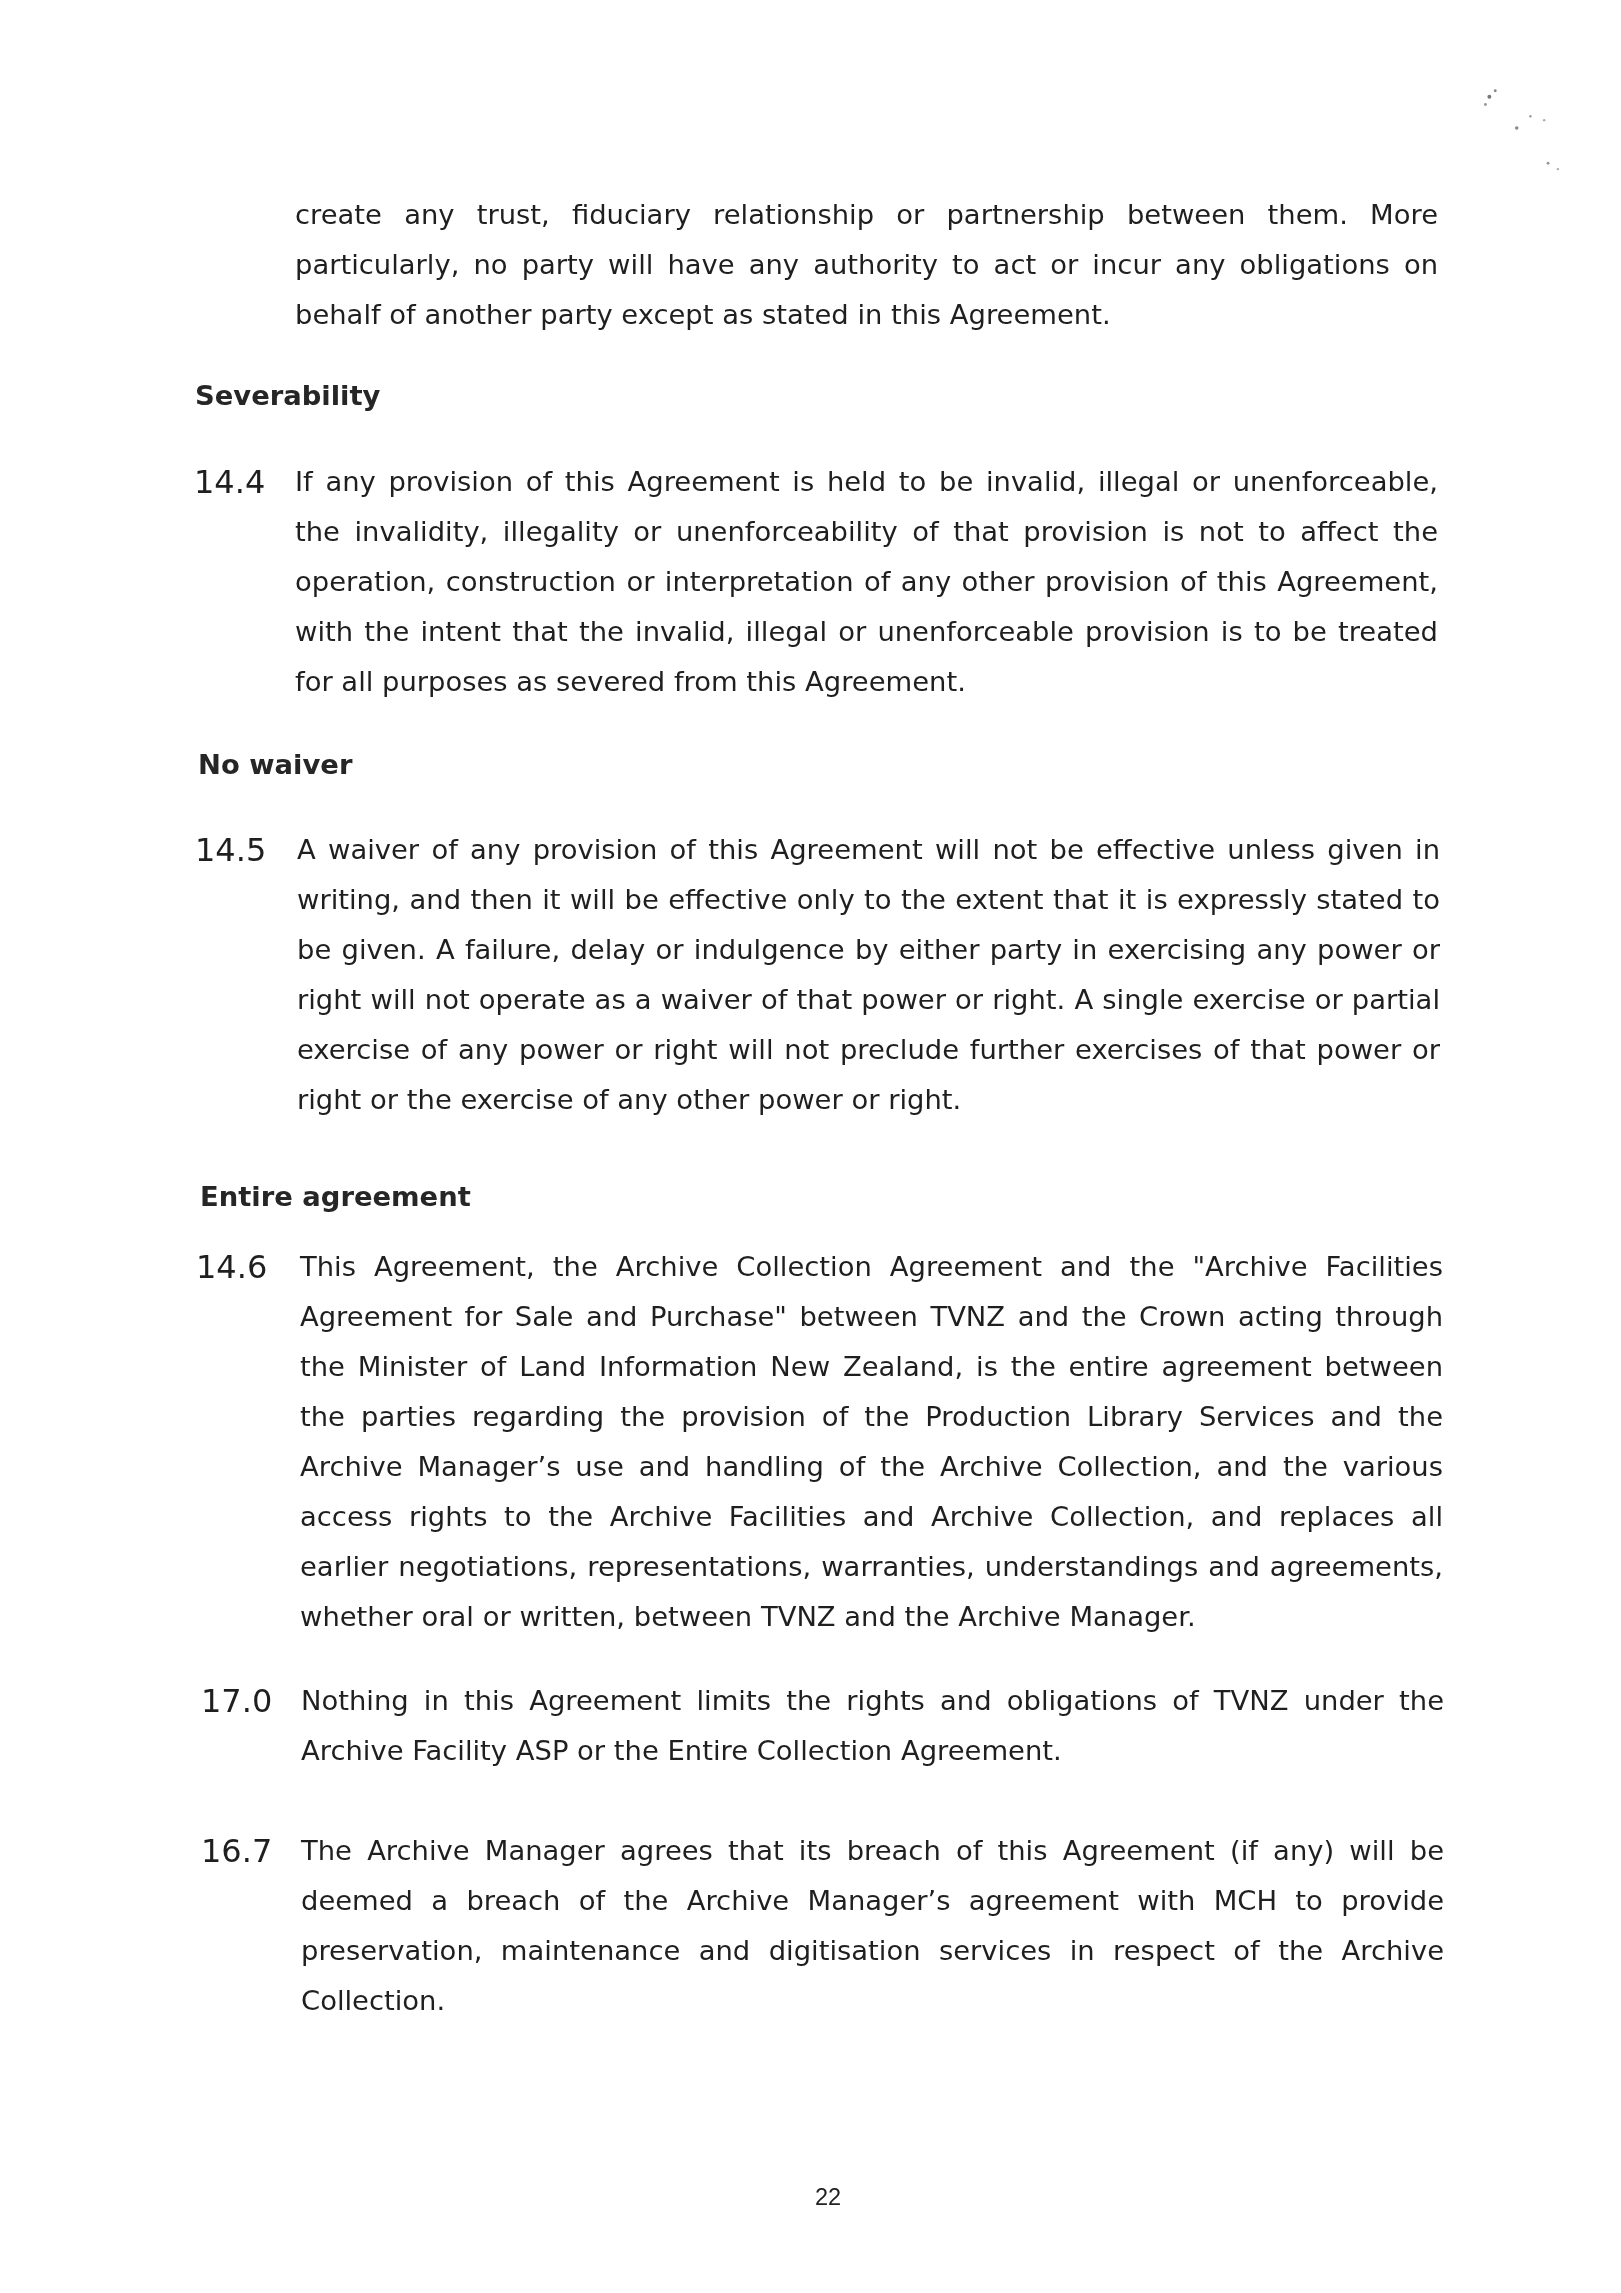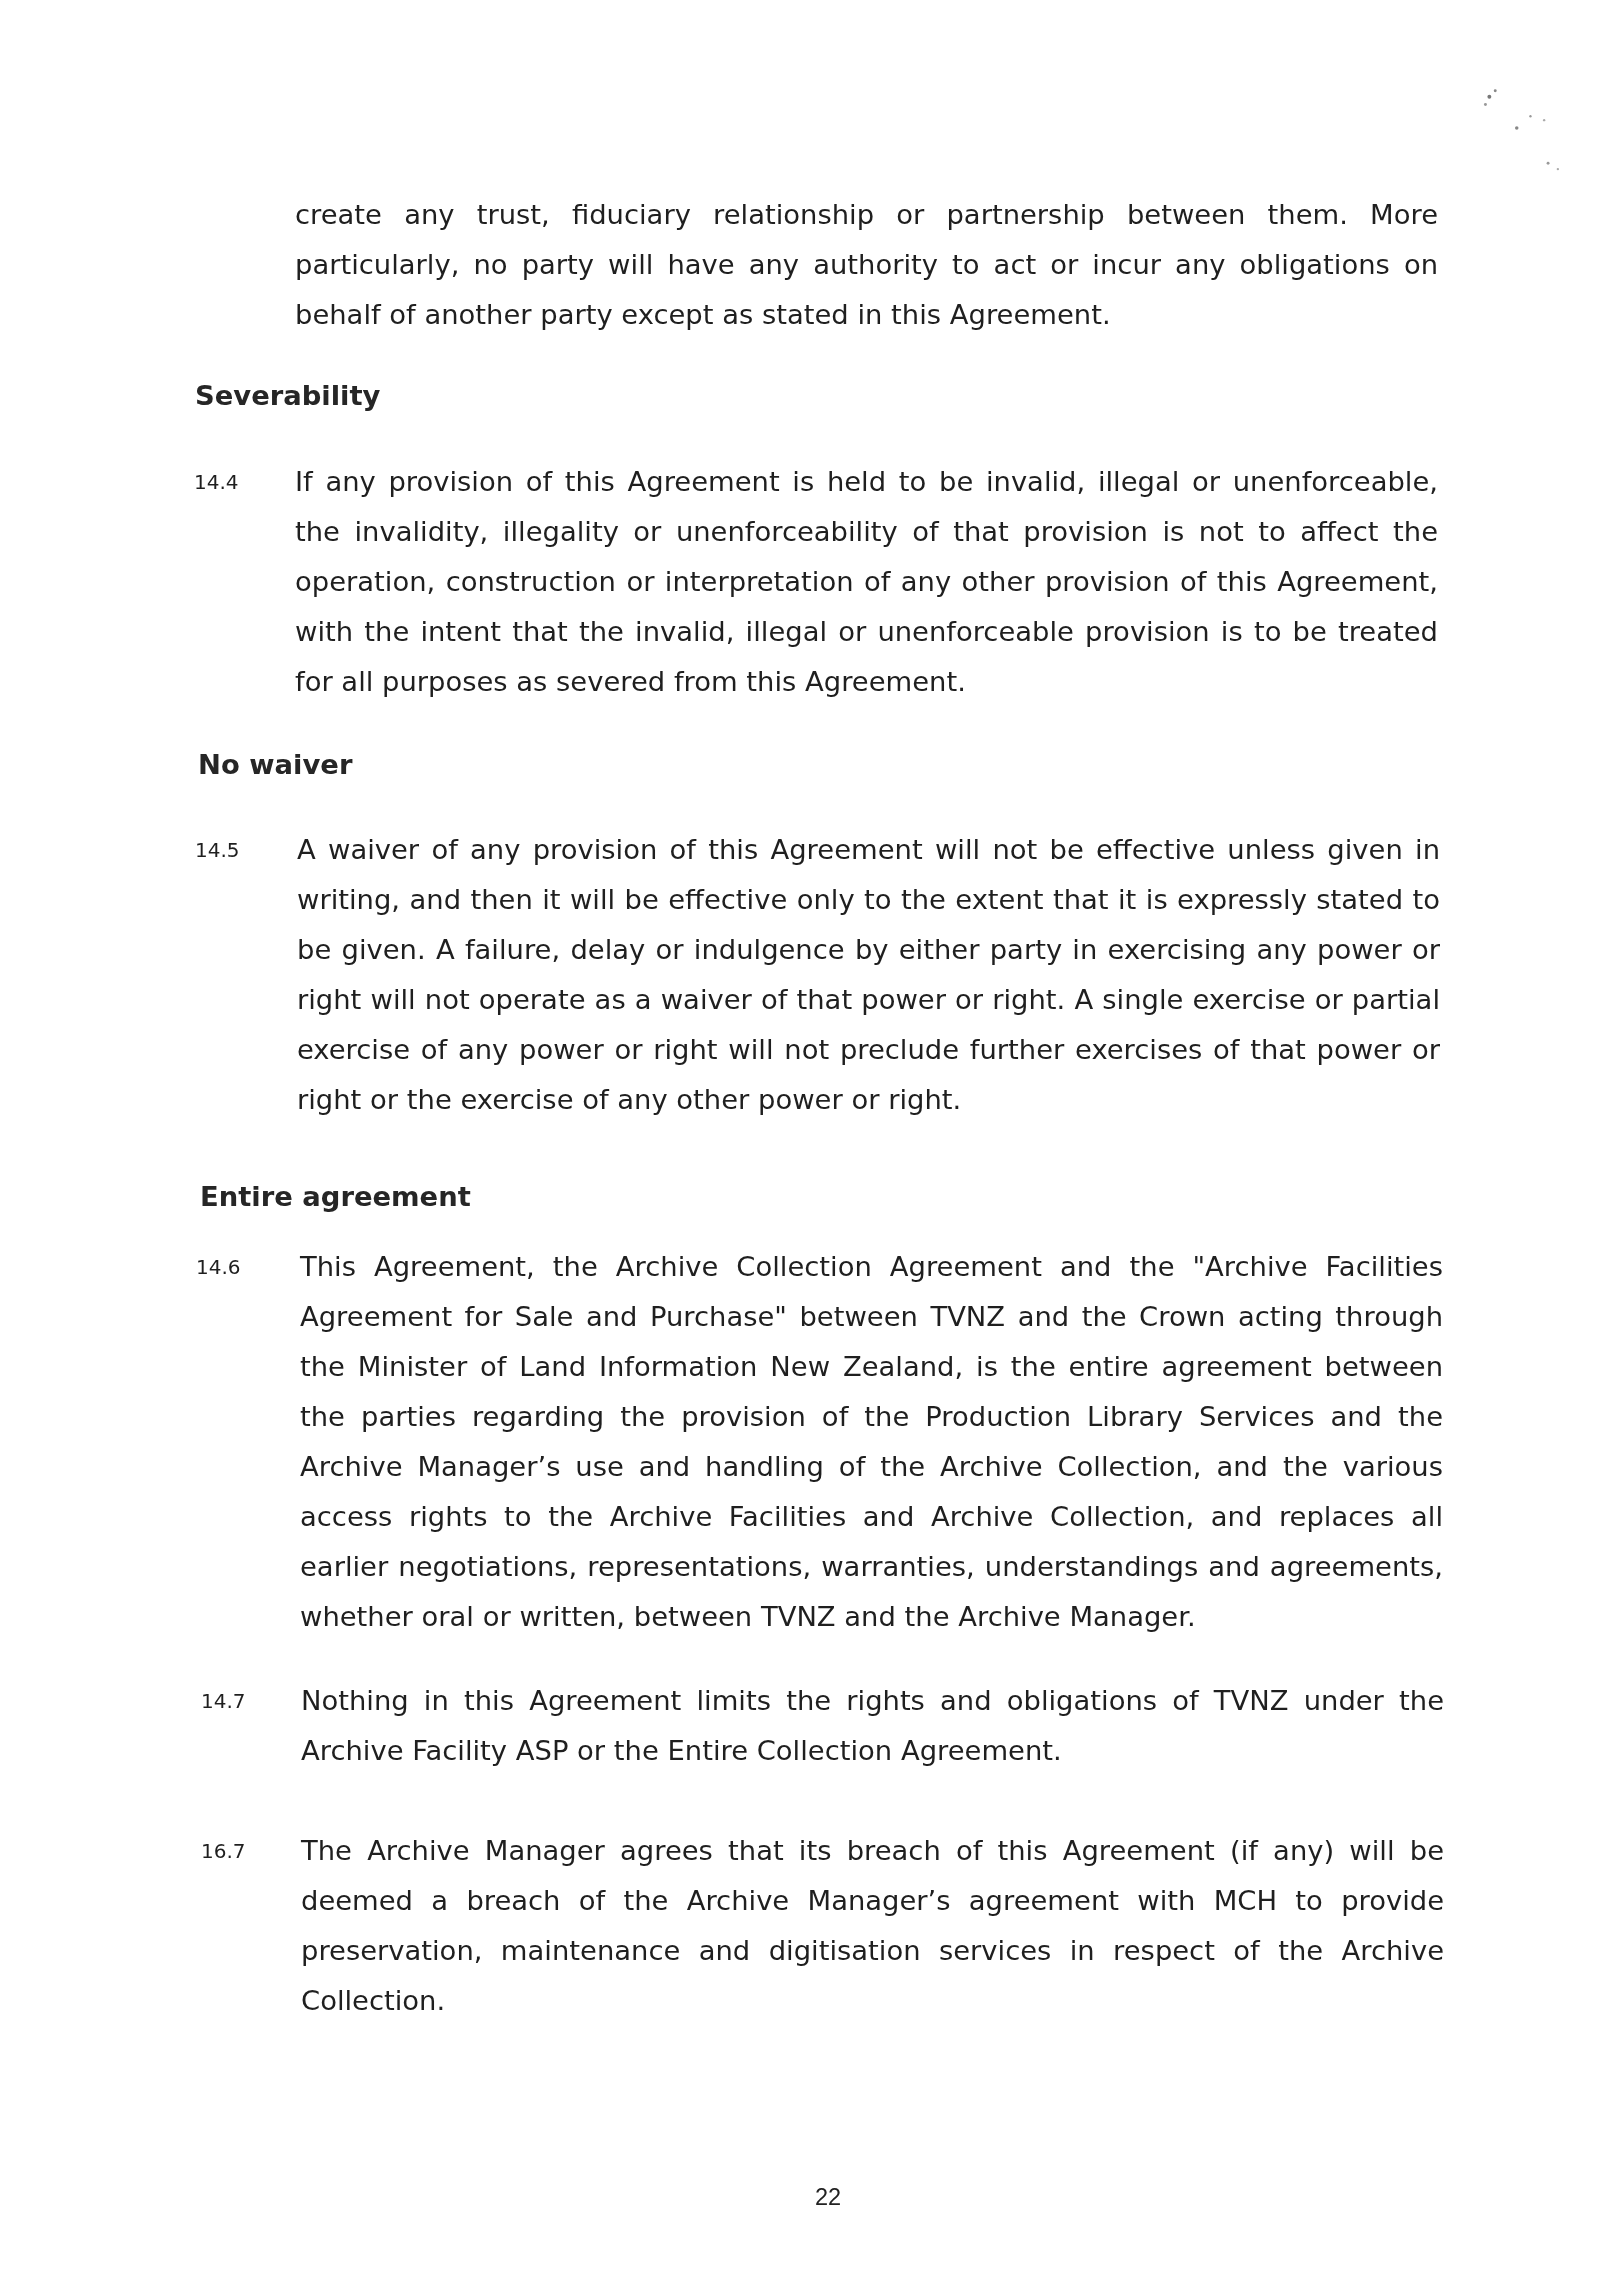--- a/index.html
+++ b/index.html
@@ -9,21 +9,21 @@
   }
   .page { position: absolute; left: 0; top: 0; width: 1299px; height: 2294px; }
   .para {
     position: absolute; font-size: 27.4px; line-height: 50px;
     text-align: justify; text-align-last: left;
   }
   .heading {
     position: absolute; font-size: 27.4px; font-weight: bold; color: #262626;
   }
   .clause-num {
-    position: absolute; font-size: 20px; line-height: 50px;
+    position: absolute; font-size: 32px; line-height: 50px;
   }
   .footer-num {
     position: absolute; left: 0; width: 1656px; top: 2184px; text-align: center;
     font-family: "Liberation Sans", sans-serif; font-size: 23.5px; color: #222;
   }
   .specks { position: absolute; left: 1460px; top: 69px; width: 137px; height: 118px; }
 </style>
 </head>
 <body>
 
@@ -47,21 +47,21 @@
   <div class="para" style="left:295px; top:457px; width:1143px;">If any provision of this Agreement is held to be invalid, illegal or unenforceable, the invalidity, illegality or unenforceability of that provision is not to affect the operation, construction or interpretation of any other provision of this Agreement, with the intent that the invalid, illegal or unenforceable provision is to be treated for all purposes as severed from this Agreement.</div>
 
   <div class="heading" style="left:198px; top:749px;">No waiver</div>
   <div class="clause-num" style="left:195px; top:825px;">14.5</div>
   <div class="para" style="left:297px; top:825px; width:1143px;">A waiver of any provision of this Agreement will not be effective unless given in writing, and then it will be effective only to the extent that it is expressly stated to be given.  A failure, delay or indulgence by either party in exercising any power or right will not operate as a waiver of that power or right.  A single exercise or partial exercise of any power or right will not preclude further exercises of that power or right or the exercise of any other power or right.</div>
 
   <div class="heading" style="left:200px; top:1165px;margin-top:16px;">Entire agreement</div>
   <div class="clause-num" style="left:196px; top:1242px;">14.6</div>
   <div class="para" style="left:300px; top:1242px; width:1143px;">This Agreement, the Archive Collection Agreement and the "Archive Facilities Agreement for Sale and Purchase" between TVNZ and the Crown acting through the Minister of Land Information New Zealand, is the entire agreement between the parties regarding the provision of the Production Library Services and the Archive Manager’s use and handling of the Archive Collection, and the various access rights to the Archive Facilities and Archive Collection, and replaces all earlier negotiations, representations, warranties, understandings and agreements, whether oral or written, between TVNZ and the Archive Manager.</div>
 
-  <div class="clause-num" style="left:201px; top:1676px;">14.7</div>
+  <div class="clause-num" style="left:201px; top:1676px;">17.0</div>
   <div class="para" style="left:301px; top:1676px; width:1143px;">Nothing in this Agreement limits the rights and obligations of TVNZ under the Archive Facility ASP or the Entire Collection Agreement.</div>
 
   <div class="clause-num" style="left:201px; top:1826px;">16.7</div>
   <div class="para" style="left:301px; top:1826px; width:1143px;">The Archive Manager agrees that its breach of this Agreement (if any) will be deemed a breach of the Archive Manager’s agreement with MCH to provide preservation, maintenance and digitisation services in respect of the Archive Collection.</div>
 
   <div class="footer-num">22</div>
 </div>
 
 
 </body></html>

